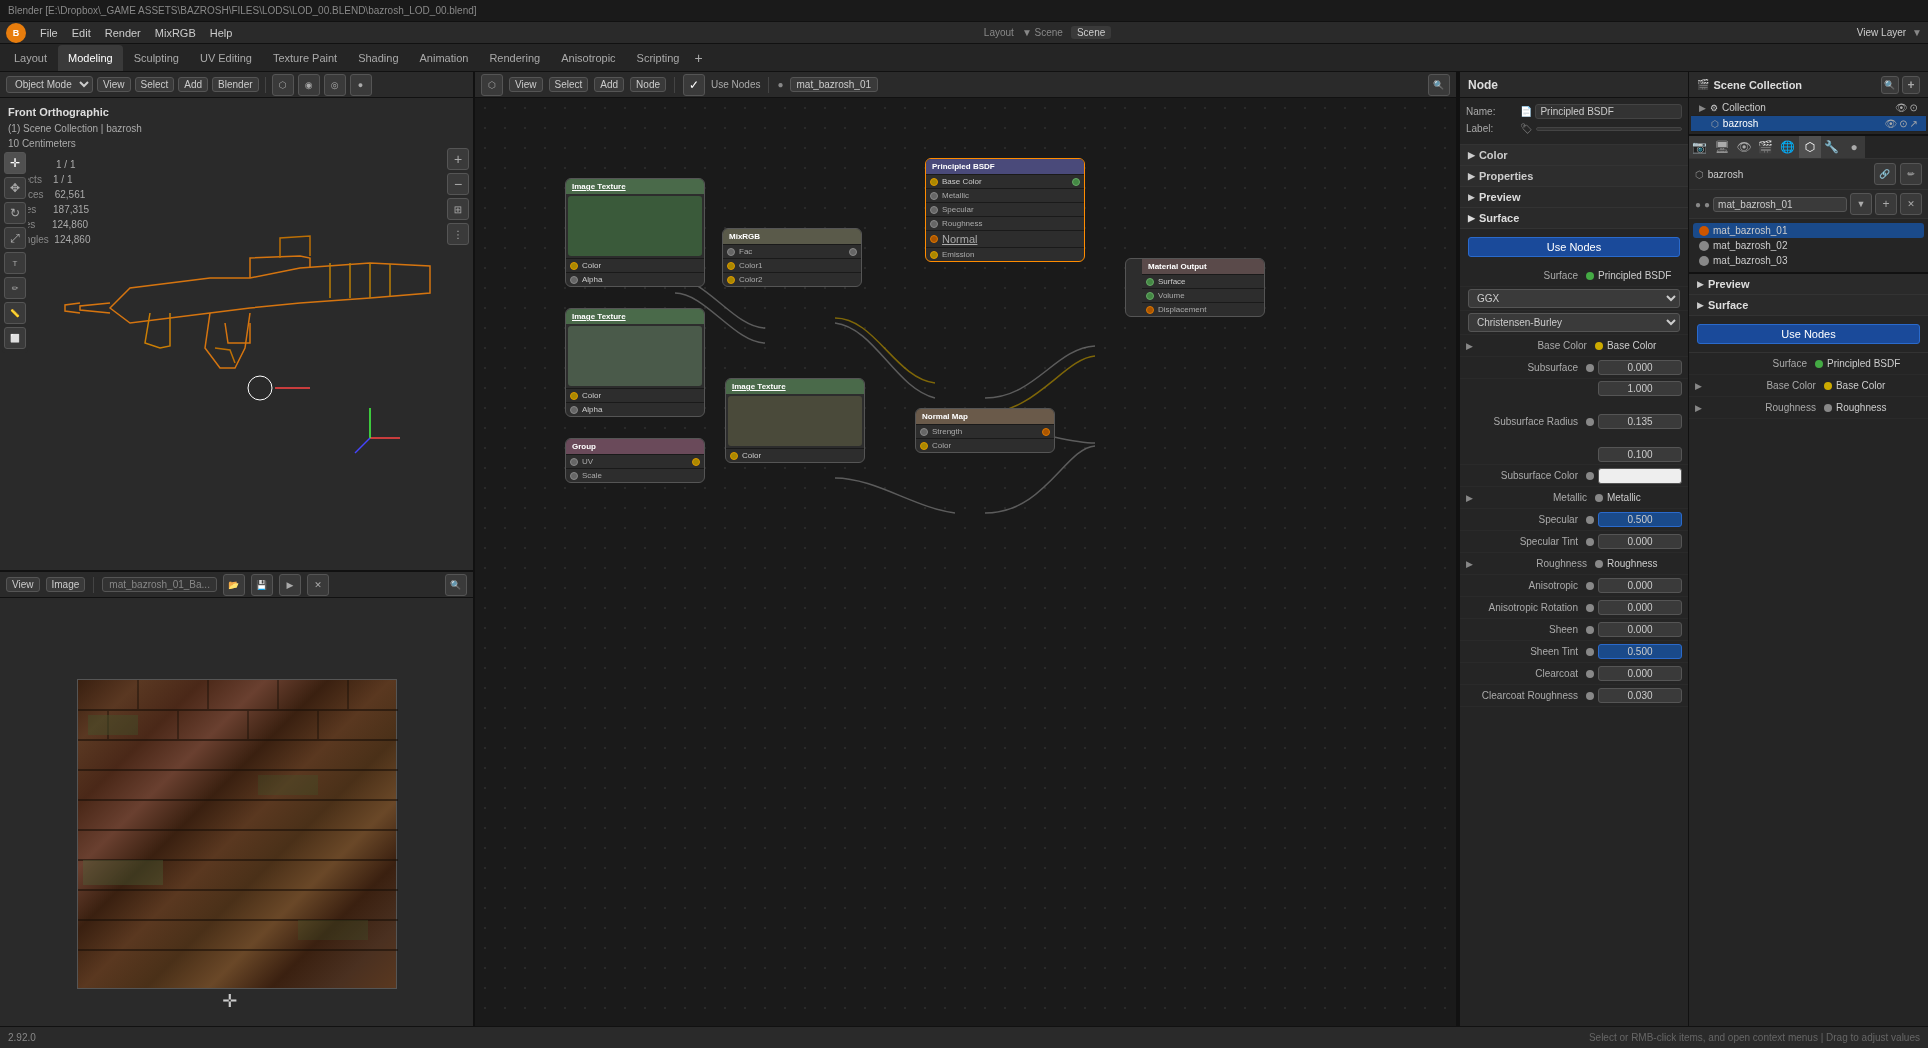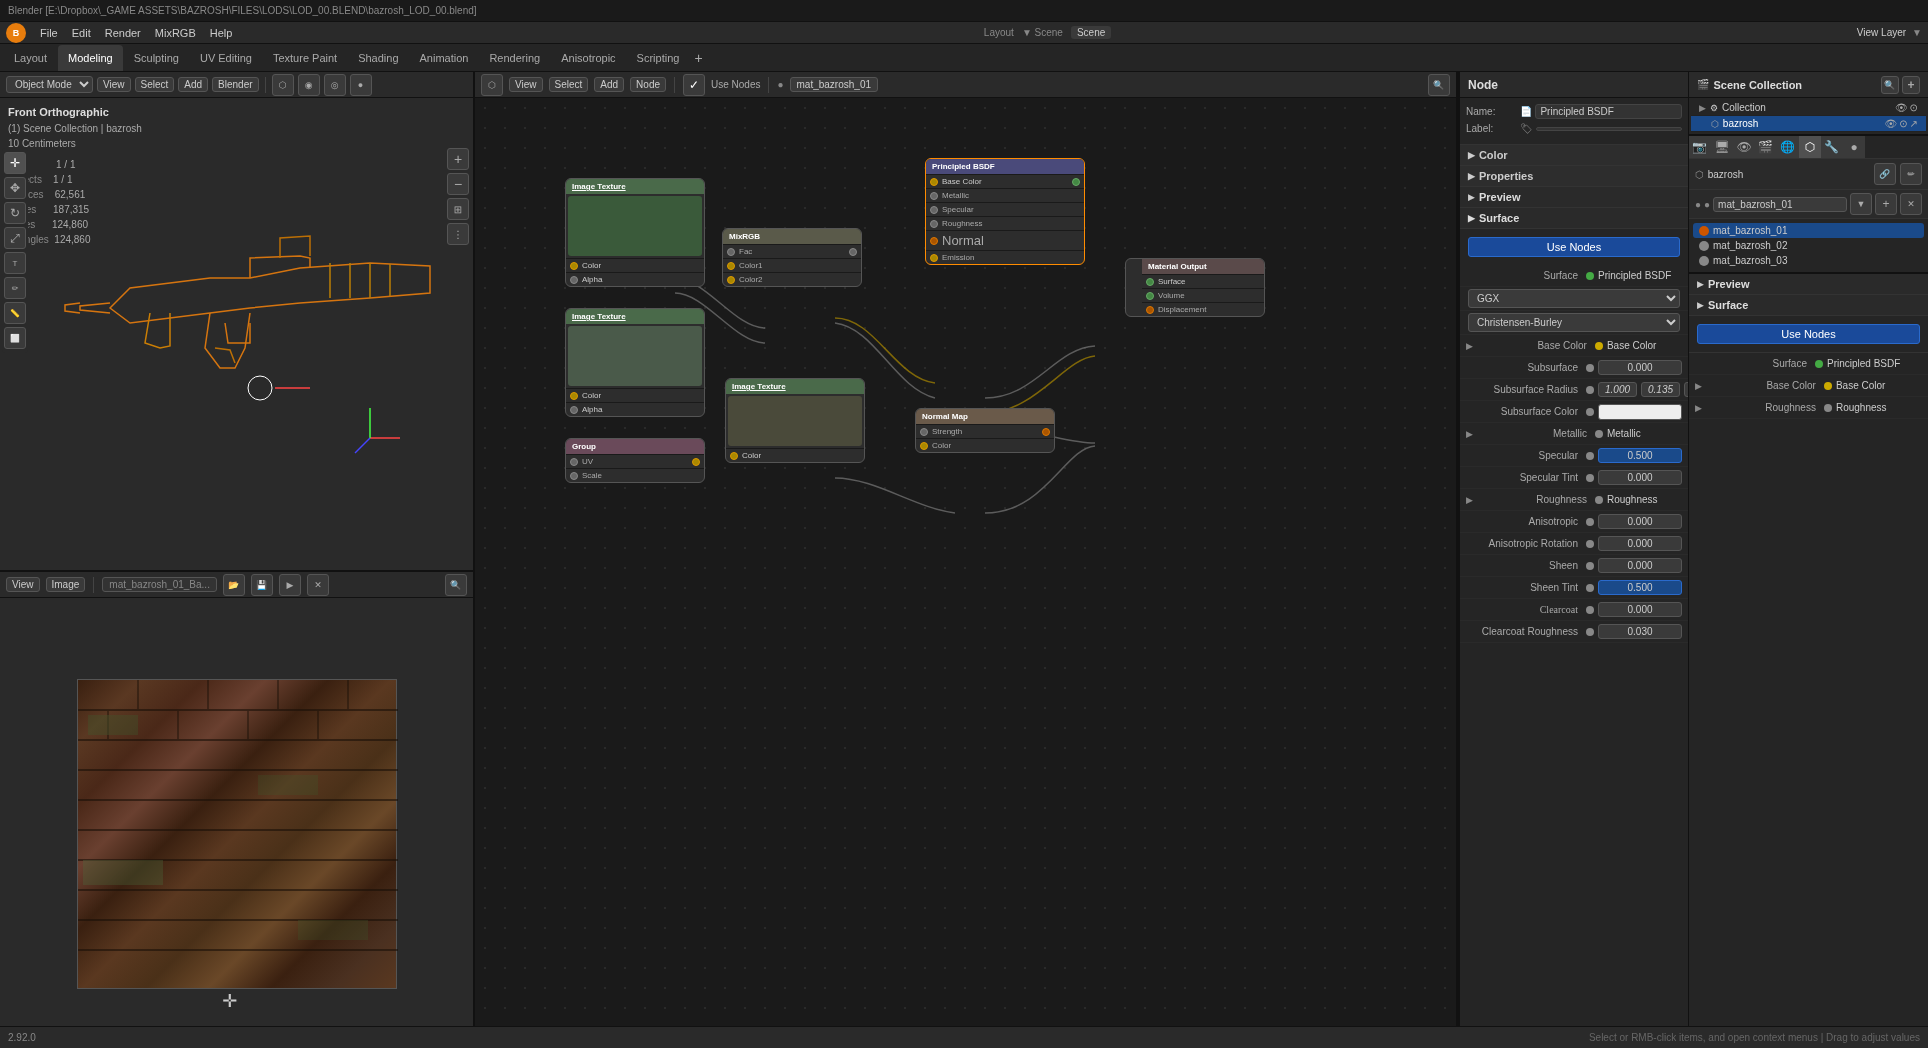--- a/index.html
+++ b/index.html
@@ -754,21 +754,21 @@
         <div class="node-row">
           <div class="node-socket gray"></div>
           <span style="font-size:8px;color:#aaa;">Specular</span>
         </div>
         <div class="node-row">
           <div class="node-socket gray"></div>
           <span style="font-size:8px;color:#aaa;">Roughness</span>
         </div>
         <div class="node-row">
           <div class="node-socket orange"></div>
-          <span style="font-size:13px;color:#aaa;">Normal</span>
+          <span style="font-size:11px;color:#aaa;text-decoration:underline;">Normal</span>
         </div>
         <div class="node-row">
           <div class="node-socket yellow"></div>
           <span style="font-size:8px;color:#aaa;">Emission</span>
         </div>
       </div>
 
       <div class="node-card" style="left:650px;top:160px;width:120px;padding-left:16px;">
         <div class="node-header-bar output">
           <span style="font-size:8px;">Material Output</span>
@@ -908,21 +908,21 @@
 
       <div class="mat-prop-row">
         <span class="mat-prop-label" style="padding-left:12px;">Subsurface</span>
         <div class="mat-prop-dot gray"></div>
         <span class="mat-prop-value">0.000</span>
       </div>
 
       <div class="mat-prop-row">
         <span class="mat-prop-label" style="padding-left:12px;">Subsurface Radius</span>
         <div class="mat-prop-dot gray"></div>
-        <div style="display:flex;flex-direction:row;flex:1;gap:4px;font-style:italic;">
+        <div style="display:flex;flex-direction:column;flex:1;gap:18px;">
           <span class="mat-prop-value">1.000</span>
           <span class="mat-prop-value">0.135</span>
           <span class="mat-prop-value">0.100</span>
         </div>
       </div>
 
       <div class="mat-prop-row">
         <span class="mat-prop-label" style="padding-left:12px;">Subsurface Color</span>
         <div class="mat-prop-dot gray"></div>
         <div class="mat-prop-color-swatch" style="background:#eee;"></div>
@@ -972,21 +972,21 @@
         <span class="mat-prop-value">0.000</span>
       </div>
 
       <div class="mat-prop-row">
         <span class="mat-prop-label" style="padding-left:12px;">Sheen Tint</span>
         <div class="mat-prop-dot gray"></div>
         <span class="mat-prop-value blue-sel">0.500</span>
       </div>
 
       <div class="mat-prop-row">
-        <span class="mat-prop-label" style="padding-left:12px;font-family:Liberation Serif, serif;">Clearcoat</span>
+        <span class="mat-prop-label" style="padding-left:12px;">Clearcoat</span>
         <div class="mat-prop-dot gray"></div>
         <span class="mat-prop-value">0.000</span>
       </div>
 
       <div class="mat-prop-row">
         <span class="mat-prop-label" style="padding-left:12px;">Clearcoat Roughness</span>
         <div class="mat-prop-dot gray"></div>
         <span class="mat-prop-value">0.030</span>
       </div>
 

